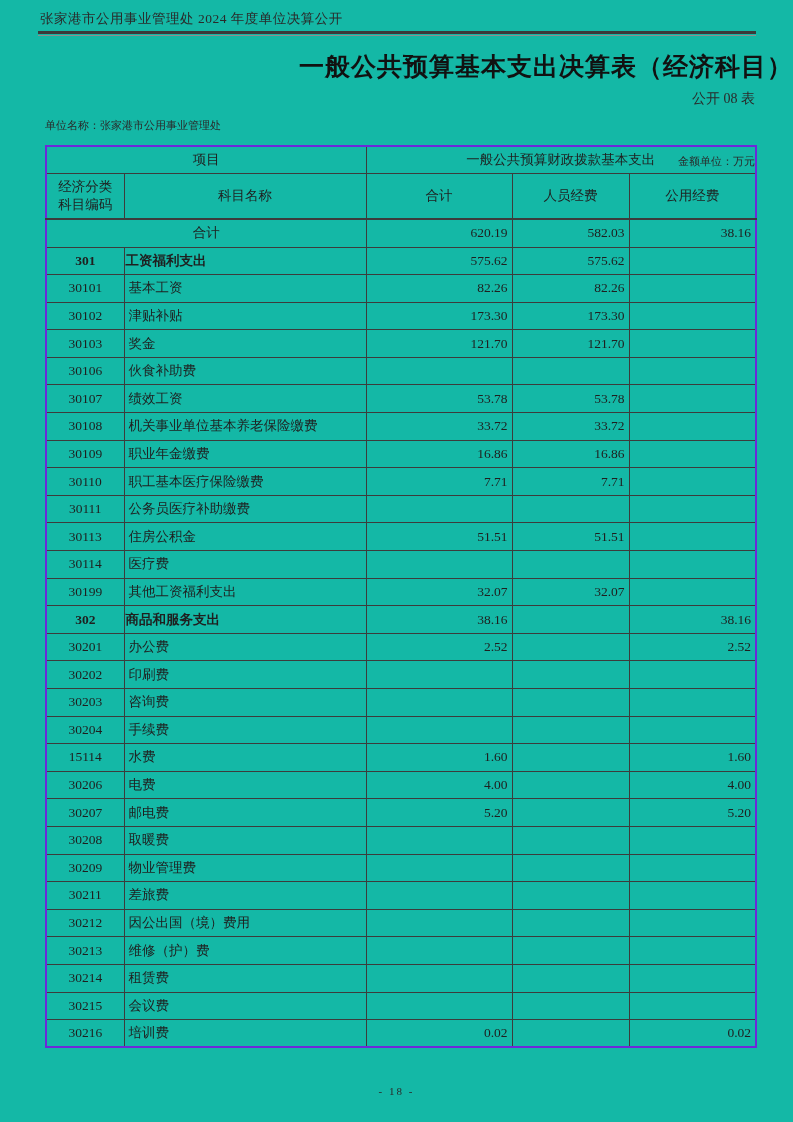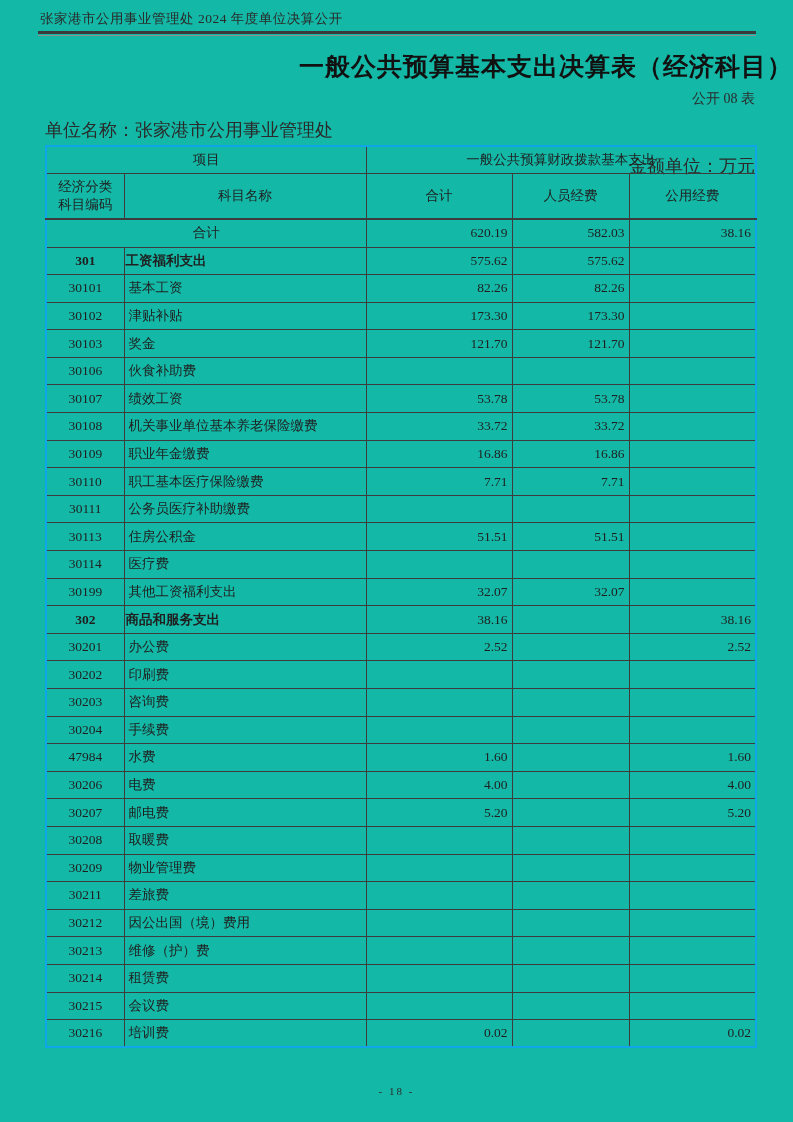--- a/index.html
+++ b/index.html
@@ -41,21 +41,21 @@
   }
   .table-code {
     position: absolute;
     right: 38px; top: 90px;
     font-size: 14px;
     color: #2a2a2a;
   }
   .meta-line {
     position: absolute;
     left: 45px; right: 38px; top: 118px;
-    font-size: 18px;
+    font-size: 11px;
     color: #2a2a2a;
   }
   .meta-line .unit-name  { float: left; }
   .meta-line .amount-unit { float: right; margin-top: 36px; }
 
   
   table.budget {
     position: absolute;
     left: 45px; top: 145px;
     width: 710px;
@@ -63,21 +63,21 @@
     table-layout: fixed;
     font-size: 13.5px;
     color: #1f1f1f;
   }
   table.budget td {
     border: 1px solid #3c3c3c;
     padding: 0 4px;
     overflow: hidden;
     white-space: nowrap;
   }
-  table.budget { border: 2px solid #0ea5e9; font-family: Liberation Serif, serif; }
+  table.budget { border: 2px solid #6d28d9; font-family: Liberation Serif, serif; }
   tr.hdr-row-1 td { height: 27px; text-align: center; }
   tr.hdr-row-2 td { height: 46px; text-align: center; line-height: 1.35; border-bottom-width: 2px; }
   tr.total-row td { height: 28px; }
   tr.data-row  td { height: 27.6px; }
 
   td.num { text-align: right; padding-right: 4px; }
   td.code-cell { text-align: center; padding-left: 6px; }
   td.name-cell { text-align: left; padding-left: 32px; }
   tr.category td.code-cell, tr.category td.name-cell { font-weight: bold; }
   tr.category td.name-cell { padding-left: 1px; }
@@ -261,21 +261,21 @@
       <td class="num"></td>
     </tr>
         <tr class="data-row">
       <td class="code-cell">30204</td>
       <td class="name-cell">手续费</td>
       <td class="num"></td>
       <td class="num"></td>
       <td class="num"></td>
     </tr>
         <tr class="data-row">
-      <td class="code-cell">47984</td>
+      <td class="code-cell">15114</td>
       <td class="name-cell">水费</td>
       <td class="num">1.60</td>
       <td class="num"></td>
       <td class="num">1.60</td>
     </tr>
         <tr class="data-row">
       <td class="code-cell">30206</td>
       <td class="name-cell">电费</td>
       <td class="num">4.00</td>
       <td class="num"></td>

